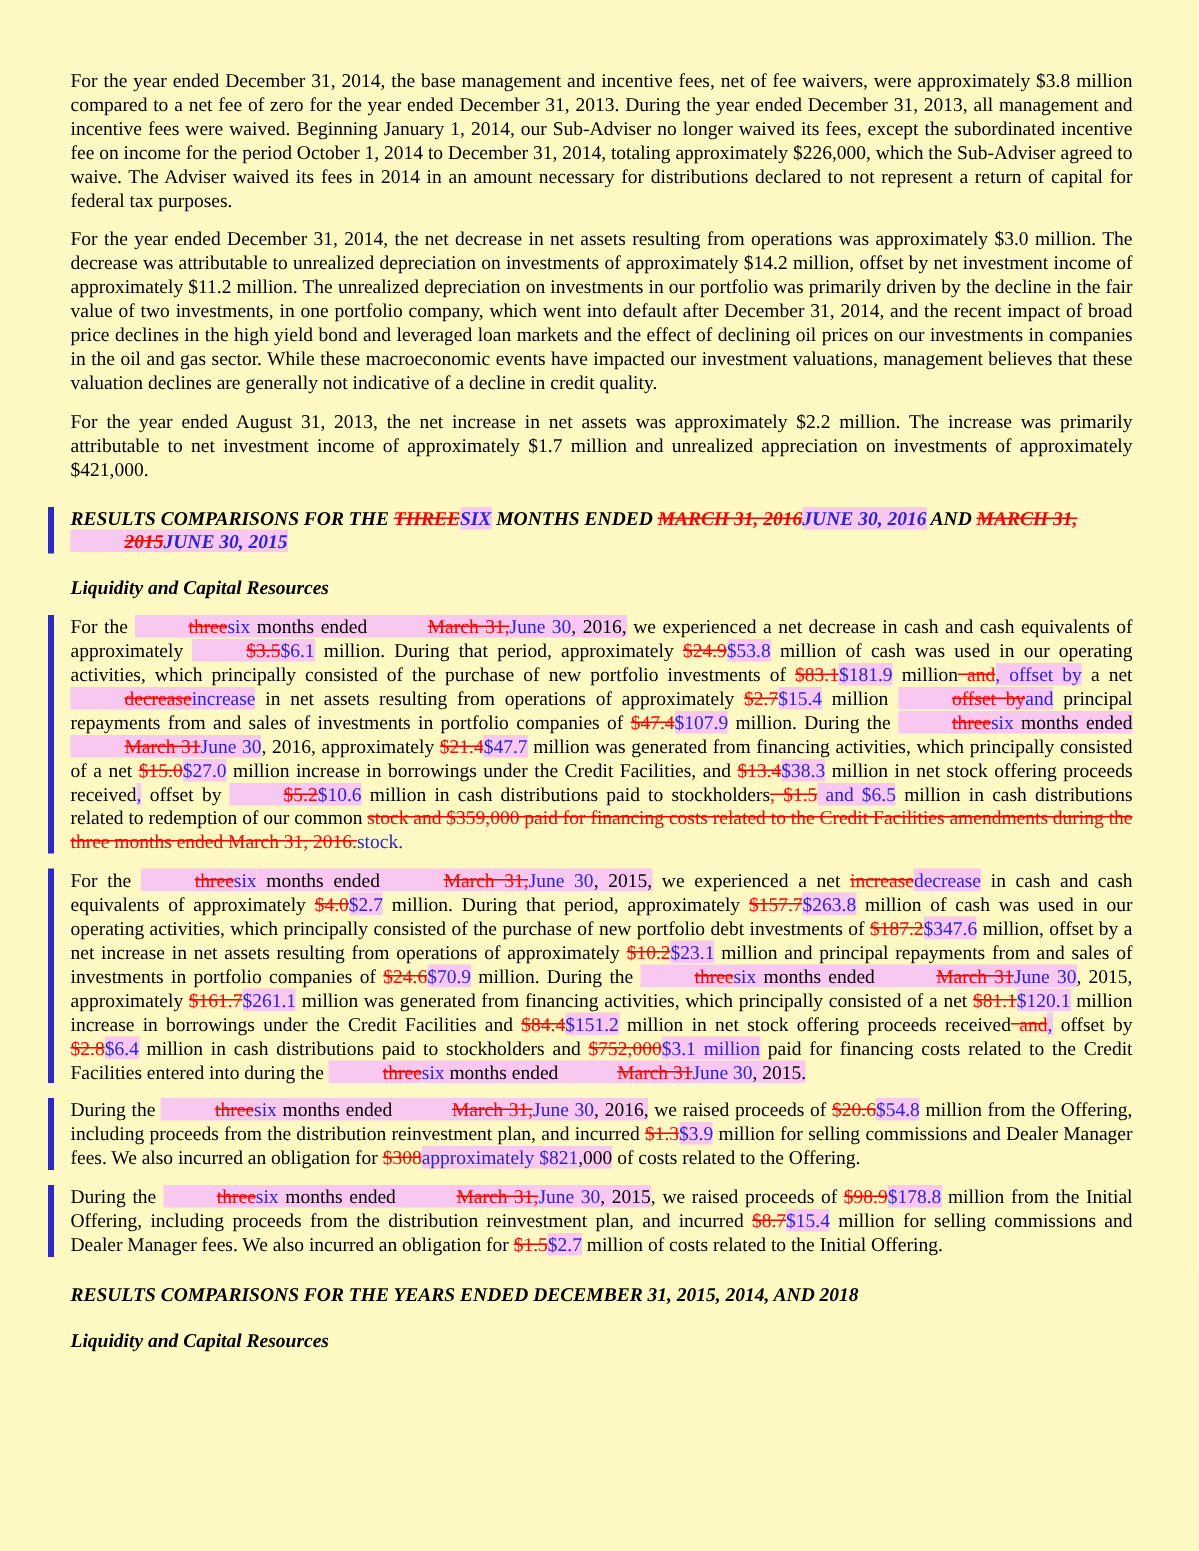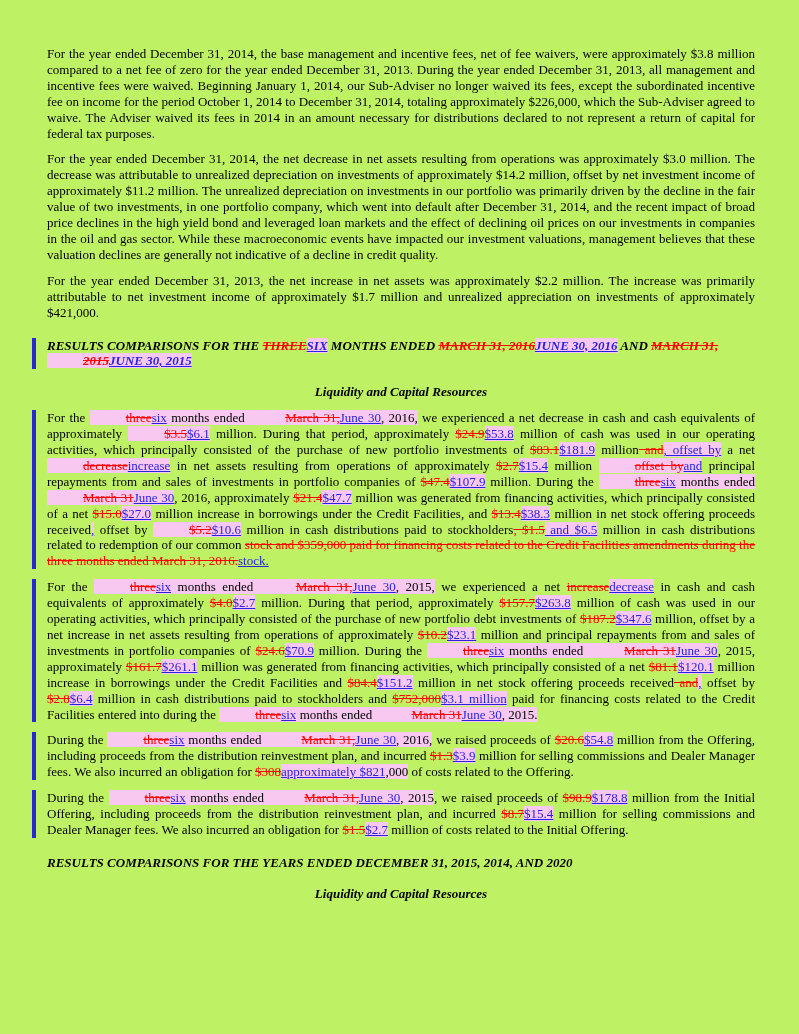--- a/index.html
+++ b/index.html
@@ -1,61 +1,61 @@
 <!DOCTYPE html>
 <html style="--del: #ff0000; --ins: #2b22e0; --hl: #f9c8f0; --bar: #2929cf;"><head>
 <meta charset="utf-8">
 <style>
   html, body { margin:0; padding:0; background:#ffffff; }
   .page {
     position:relative;
     width:799px; height:1034px;
-    background:#bef264;
+    background:#fef9c3;
     box-sizing:border-box;
     padding:46px 44px 0 47px;
     font-family:"Liberation Serif", "DejaVu Serif", serif;
     color:#000000;
     overflow:hidden;
   }
   .doc-body p {
     margin:0 0 10px 0;
     font-size:13px;
     line-height:15.9px;
     text-align:justify;
   }
   .doc-body p.h1 { font-weight:bold; font-style:italic; margin:17px 0 10px 0; text-align:left; }
-  .doc-body p.h2 { font-weight:bold; font-style:italic; margin:15px 0 10px 0; text-align:center; }
+  .doc-body p.h2 { font-weight:bold; font-style:italic; margin:15px 0 10px 0; text-align:left; }
   .doc-body p.h3 { font-style:italic; margin:15px 0 10px 0; text-align:left; }
   .cb {
     border-left:4px solid var(--bar, #2929cf);
     margin-left:-15px !important;
     padding-left:11px;
   }
   .r-del { color:var(--del, #ff0000); text-decoration:line-through; }
-  .r-ins { color:var(--ins, #2b22e0); text-decoration:underline; }
+  .r-ins { color:var(--ins, #2b22e0); }
   .r-hl  { background-color:var(--hl, #f9c8f0); }
   .r-del.r-hl { color:var(--del, #ff0000);padding-left:36px; }
   .pagenum {
     position:absolute;
     left:0; right:0;
     bottom:34px;
     text-align:center;
     font-size:13px;
   }
 </style>
 </head>
 <body>
 
 <div class="page">
   <div class="doc-body">
       <p class="p"><span class="r-plain">For the year ended December 31, 2014, the base management and incentive fees, net of fee waivers, were approximately $3.8 million compared to a net fee of zero for the year ended December 31, 2013. During the year ended December 31, 2013, all management and incentive fees were waived. Beginning January 1, 2014, our Sub-Adviser no longer waived its fees, except the subordinated incentive fee on income for the period October 1, 2014 to December 31, 2014, totaling approximately $226,000, which the Sub-Adviser agreed to waive. The Adviser waived its fees in 2014 in an amount necessary for distributions declared to not represent a return of capital for federal tax purposes.</span></p>
       <p class="p"><span class="r-plain">For the year ended December 31, 2014, the net decrease in net assets resulting from operations was approximately $3.0 million. The decrease was attributable to unrealized depreciation on investments of approximately $14.2 million, offset by net investment income of approximately $11.2 million. The unrealized depreciation on investments in our portfolio was primarily driven by the decline in the fair value of two investments, in one portfolio company, which went into default after December 31, 2014, and the recent impact of broad price declines in the high yield bond and leveraged loan markets and the effect of declining oil prices on our investments in companies in the oil and gas sector. While these macroeconomic events have impacted our investment valuations, management believes that these valuation declines are generally not indicative of a decline in credit quality.</span></p>
-      <p class="p"><span class="r-plain">For the year ended December 31, 2013, the net increase in net assets was approximately $2.2 million. The increase was primarily attributable to net investment income of approximately $1.7 million and unrealized appreciation on investments of approximately $421,000.</span></p>
+      <p class="p"><span class="r-plain">For the year ended August 31, 2013, the net increase in net assets was approximately $2.2 million. The increase was primarily attributable to net investment income of approximately $1.7 million and unrealized appreciation on investments of approximately $421,000.</span></p>
       <p class="h1 cb"><span class="r-plain">RESULTS COMPARISONS FOR THE </span><span class="r-del">THREE</span><span class="r-ins r-hl">SIX</span><span class="r-plain"> MONTHS ENDED </span><span class="r-del">MARCH 31, 2016</span><span class="r-ins r-hl">JUNE 30, 2016</span><span class="r-plain"> AND </span><span class="r-del">MARCH 31, </span><span class="r-del r-hl">2015</span><span class="r-ins r-hl">JUNE 30, 2015</span></p>
       <p class="h2"><span class="r-plain">Liquidity and Capital Resources</span></p>
       <p class="p cb"><span class="r-plain">For the </span><span class="r-del r-hl">three</span><span class="r-ins r-hl">six</span><span class="r-hl"> months ended </span><span class="r-del r-hl">March 31,</span><span class="r-ins r-hl">June 30</span><span class="r-hl">, 2016,</span><span class="r-plain"> we experienced a net decrease in cash and cash equivalents of approximately </span><span class="r-del r-hl">$3.5</span><span class="r-ins r-hl">$6.1</span><span class="r-plain"> million. During that period, approximately </span><span class="r-del">$24.9</span><span class="r-ins r-hl">$53.8</span><span class="r-plain"> million of cash was used in our operating activities, which principally consisted of the purchase of new portfolio investments of </span><span class="r-del">$83.1</span><span class="r-ins r-hl">$181.9</span><span class="r-plain"> million</span><span class="r-del"> and</span><span class="r-ins r-hl">, offset by</span><span class="r-plain"> a net </span><span class="r-del r-hl">decrease</span><span class="r-ins r-hl">increase</span><span class="r-plain"> in net assets resulting from operations of approximately </span><span class="r-del">$2.7</span><span class="r-ins r-hl">$15.4</span><span class="r-plain"> million </span><span class="r-del r-hl">offset by</span><span class="r-ins r-hl">and</span><span class="r-plain"> principal repayments from and sales of investments in portfolio companies of </span><span class="r-del">$47.4</span><span class="r-ins r-hl">$107.9</span><span class="r-plain"> million. During the </span><span class="r-del r-hl">three</span><span class="r-ins r-hl">six</span><span class="r-hl"> months ended </span><span class="r-del r-hl">March 31</span><span class="r-ins r-hl">June 30</span><span class="r-plain">, 2016, approximately </span><span class="r-del">$21.4</span><span class="r-ins r-hl">$47.7</span><span class="r-plain"> million was generated from financing activities, which principally consisted of a net </span><span class="r-del">$15.0</span><span class="r-ins r-hl">$27.0</span><span class="r-plain"> million increase in borrowings under the Credit Facilities, and </span><span class="r-del">$13.4</span><span class="r-ins r-hl">$38.3</span><span class="r-plain"> million in net stock offering proceeds received</span><span class="r-ins r-hl">,</span><span class="r-plain"> offset by </span><span class="r-del r-hl">$5.2</span><span class="r-ins r-hl">$10.6</span><span class="r-plain"> million in cash distributions paid to stockholders</span><span class="r-del">, $1.5</span><span class="r-ins r-hl"> and $6.5</span><span class="r-plain"> million in cash distributions related to redemption of our common </span><span class="r-del">stock and $359,000 paid for financing costs related to the Credit Facilities amendments during the three months ended March 31, 2016.</span><span class="r-ins">stock.</span></p>
       <p class="p cb"><span class="r-plain">For the </span><span class="r-del r-hl">three</span><span class="r-ins r-hl">six</span><span class="r-hl"> months ended </span><span class="r-del r-hl">March 31,</span><span class="r-ins r-hl">June 30</span><span class="r-hl">, 2015,</span><span class="r-plain"> we experienced a net </span><span class="r-del">increase</span><span class="r-ins r-hl">decrease</span><span class="r-plain"> in cash and cash equivalents of approximately </span><span class="r-del">$4.0</span><span class="r-ins r-hl">$2.7</span><span class="r-plain"> million. During that period, approximately </span><span class="r-del">$157.7</span><span class="r-ins r-hl">$263.8</span><span class="r-plain"> million of cash was used in our operating activities, which principally consisted of the purchase of new portfolio debt investments of </span><span class="r-del">$187.2</span><span class="r-ins r-hl">$347.6</span><span class="r-plain"> million, offset by a net increase in net assets resulting from operations of approximately </span><span class="r-del">$10.2</span><span class="r-ins r-hl">$23.1</span><span class="r-plain"> million and principal repayments from and sales of investments in portfolio companies of </span><span class="r-del">$24.6</span><span class="r-ins r-hl">$70.9</span><span class="r-plain"> million. During the </span><span class="r-del r-hl">three</span><span class="r-ins r-hl">six</span><span class="r-hl"> months ended </span><span class="r-del r-hl">March 31</span><span class="r-ins r-hl">June 30</span><span class="r-plain">, 2015, approximately </span><span class="r-del">$161.7</span><span class="r-ins r-hl">$261.1</span><span class="r-plain"> million was generated from financing activities, which principally consisted of a net </span><span class="r-del">$81.1</span><span class="r-ins r-hl">$120.1</span><span class="r-plain"> million increase in borrowings under the Credit Facilities and </span><span class="r-del">$84.4</span><span class="r-ins r-hl">$151.2</span><span class="r-plain"> million in net stock offering proceeds received</span><span class="r-del"> and</span><span class="r-ins r-hl">,</span><span class="r-plain"> offset by </span><span class="r-del">$2.8</span><span class="r-ins r-hl">$6.4</span><span class="r-plain"> million in cash distributions paid to stockholders and </span><span class="r-del">$752,000</span><span class="r-ins r-hl">$3.1 million</span><span class="r-plain"> paid for financing costs related to the Credit Facilities entered into during the </span><span class="r-del r-hl">three</span><span class="r-ins r-hl">six</span><span class="r-hl"> months ended </span><span class="r-del r-hl">March 31</span><span class="r-ins r-hl">June 30</span><span class="r-hl">, 2015.</span></p>
       <p class="p cb"><span class="r-plain">During the </span><span class="r-del r-hl">three</span><span class="r-ins r-hl">six</span><span class="r-hl"> months ended </span><span class="r-del r-hl">March 31,</span><span class="r-ins r-hl">June 30</span><span class="r-hl">, 2016,</span><span class="r-plain"> we raised proceeds of </span><span class="r-del">$20.6</span><span class="r-ins r-hl">$54.8</span><span class="r-plain"> million from the Offering, including proceeds from the distribution reinvestment plan, and incurred </span><span class="r-del">$1.3</span><span class="r-ins r-hl">$3.9</span><span class="r-plain"> million for selling commissions and Dealer Manager fees. We also incurred an obligation for </span><span class="r-del">$308</span><span class="r-ins r-hl">approximately $821</span><span class="r-hl">,000</span><span class="r-plain"> of costs related to the Offering.</span></p>
       <p class="p cb"><span class="r-plain">During the </span><span class="r-del r-hl">three</span><span class="r-ins r-hl">six</span><span class="r-hl"> months ended </span><span class="r-del r-hl">March 31,</span><span class="r-ins r-hl">June 30</span><span class="r-hl">, 2015</span><span class="r-plain">, we raised proceeds of </span><span class="r-del">$98.9</span><span class="r-ins r-hl">$178.8</span><span class="r-plain"> million from the Initial Offering, including proceeds from the distribution reinvestment plan, and incurred </span><span class="r-del">$8.7</span><span class="r-ins r-hl">$15.4</span><span class="r-plain"> million for selling commissions and Dealer Manager fees. We also incurred an obligation for </span><span class="r-del">$1.5</span><span class="r-ins r-hl">$2.7</span><span class="r-plain"> million of costs related to the Initial Offering.</span></p>
-      <p class="h1"><span class="r-plain">RESULTS COMPARISONS FOR THE YEARS ENDED DECEMBER 31, 2015, 2014, AND 2020</span></p>
+      <p class="h1"><span class="r-plain">RESULTS COMPARISONS FOR THE YEARS ENDED DECEMBER 31, 2015, 2014, AND 2018</span></p>
       <p class="h2"><span class="r-plain">Liquidity and Capital Resources</span></p>
     </div>
 </div>
 
 </body></html>

